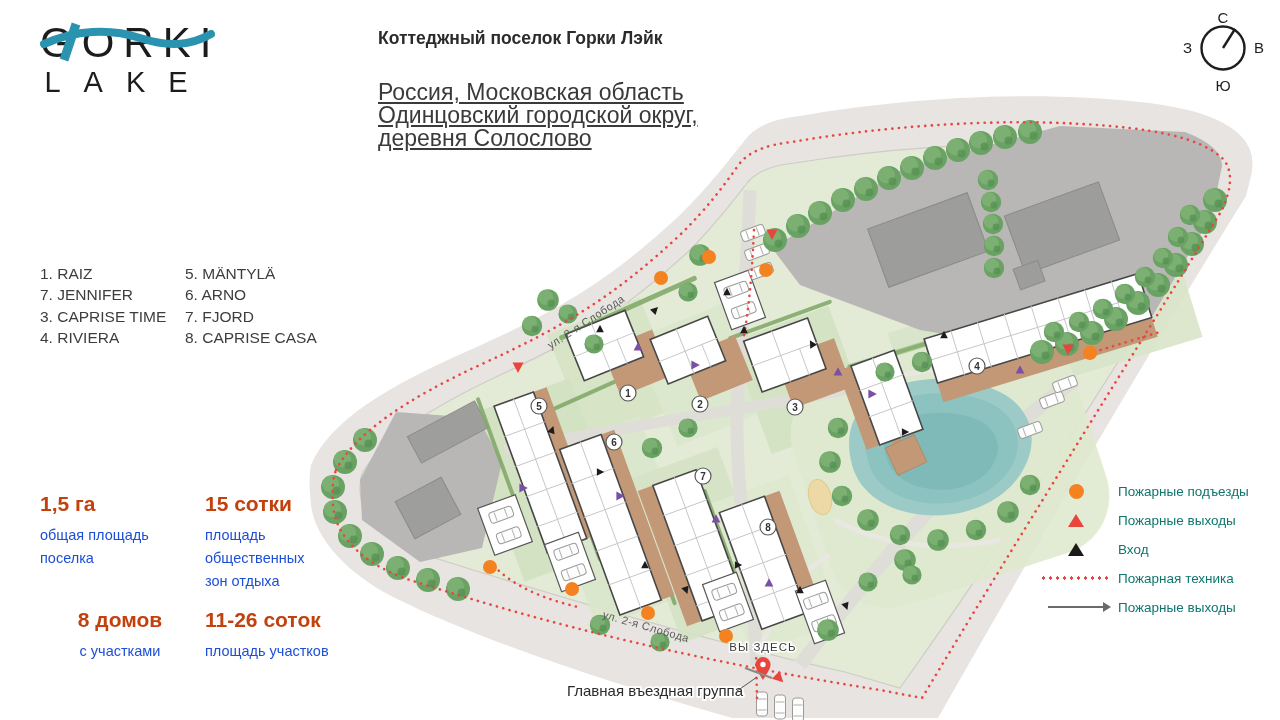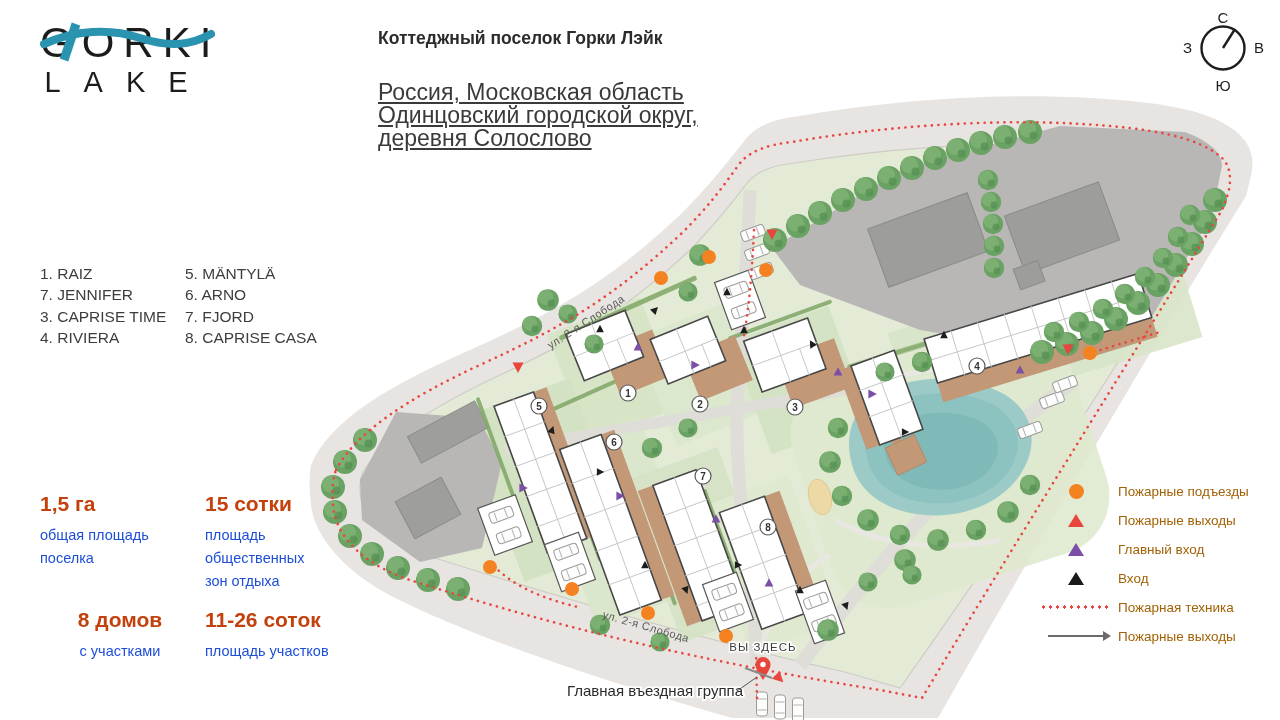--- a/index.html
+++ b/index.html
@@ -22,21 +22,21 @@
   .stat{position:absolute;width:160px;}
   .stat-val{font-size:21px;font-weight:bold;color:#c2410c;}
   .stat-line{font-size:14.5px;line-height:23px;color:#1d4ed8;}
   .stat1{left:40px;top:492px;}  .stat2{left:205px;top:492px;}
   .stat3{left:40px;top:608px;text-align:center;}  .stat4{left:205px;top:608px;}
   .stat-val{margin-bottom:8px;}
   
   .legend{position:absolute;left:1040px;top:483px;width:235px;}
   .lg-row{display:flex;align-items:center;height:16px;margin-bottom:13px;}
   .lg-icon{width:72px;flex:none;display:flex;justify-content:center;align-items:center;}
-  .lg-label{font-size:13.5px;color:#a16207;margin-left:6px;white-space:nowrap;}
+  .lg-label{font-size:13.5px;color:#0f766e;margin-left:6px;white-space:nowrap;}
   .lg-dot{width:15px;height:15px;border-radius:50%;background:#f58220;}
   .lg-tri{width:0;height:0;border-left:8px solid transparent;border-right:8px solid transparent;}
   .lg-dots{width:72px;height:4px;background-image:radial-gradient(circle,#e8473f 1.5px,rgba(0,0,0,0) 1.7px);
            background-size:7px 4px;background-repeat:repeat-x;background-position:left center;}
   .lg-arrow{position:relative;width:56px;height:1.6px;background:#6a6a6a;}
   .lg-arrow:after{content:"";position:absolute;right:-7px;top:-4.2px;width:0;height:0;
            border-left:8px solid #6a6a6a;border-top:5px solid transparent;border-bottom:5px solid transparent;}
   .svg-txt{font-family:"Liberation Sans",sans-serif;}
 </style>
 </head>
@@ -590,26 +590,20 @@
     <div class="lg-label">Пожарные подъезды</div>
   </div>
   <div class="lg-row">
     <div class="lg-icon">
           <div class="lg-tri" style="border-bottom:13px solid #e8453c;"></div>
         </div>
     <div class="lg-label">Пожарные выходы</div>
   </div>
   <div class="lg-row">
     <div class="lg-icon">
-          <div class="lg-tri" style="border-bottom:13px solid #7b4fa6;"></div>
-        </div>
-    <div class="lg-label">Главный вход</div>
-  </div>
-  <div class="lg-row">
-    <div class="lg-icon">
           <div class="lg-tri" style="border-bottom:13px solid #1a1a1a;"></div>
         </div>
     <div class="lg-label">Вход</div>
   </div>
   <div class="lg-row">
     <div class="lg-icon">
           <div class="lg-dots"></div>
         </div>
     <div class="lg-label">Пожарная техника</div>
   </div>

